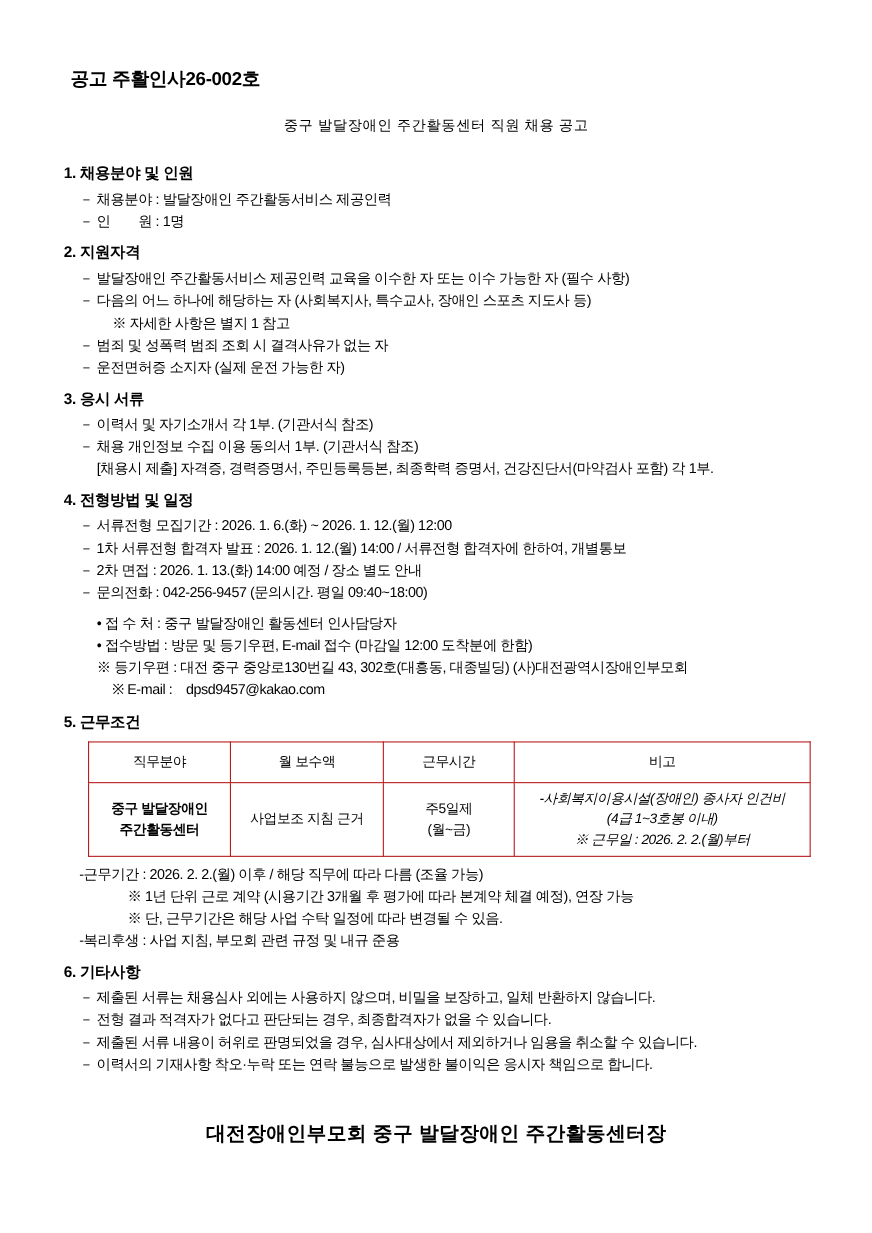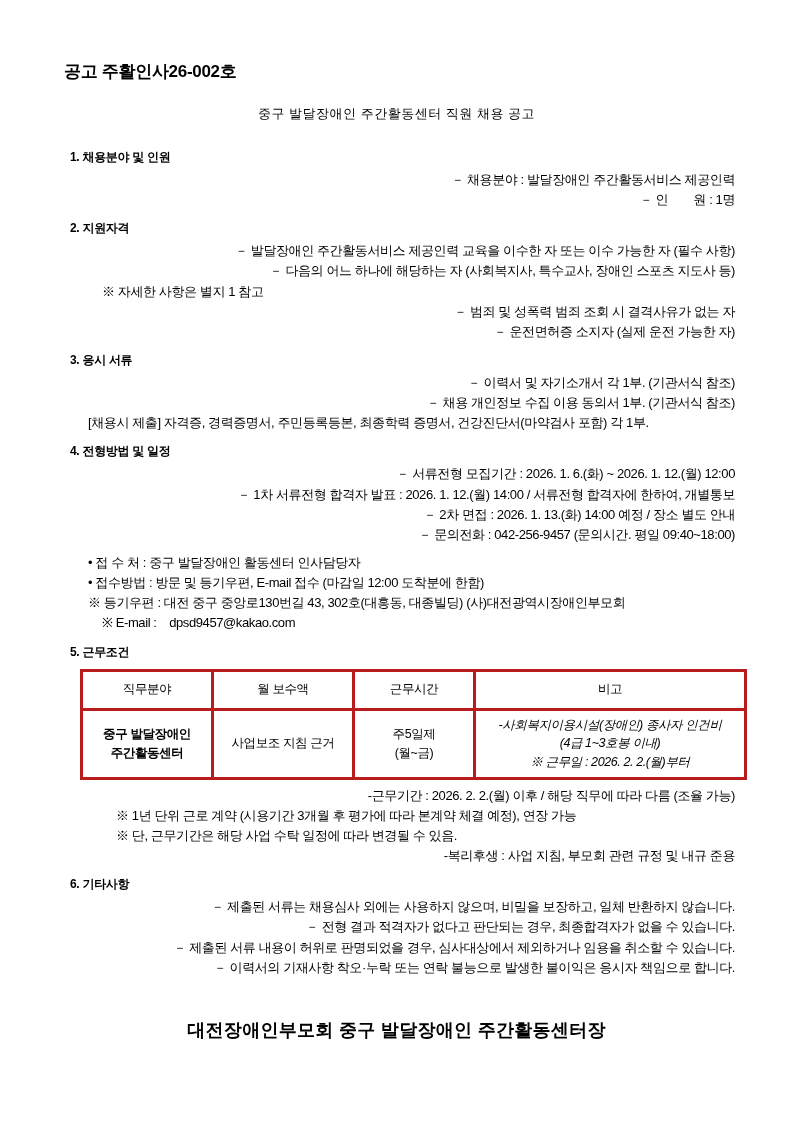--- a/index.html
+++ b/index.html
@@ -31,45 +31,45 @@
     text-align: center;
     font-size: 13px;
     font-weight: normal;
     letter-spacing: 0.5px;
     margin: 0 0 26px 0;
   }
   .section {
     margin-bottom: 10px;
   }
   .section-head {
-    font-size: 12px;
+    font-size: 14px;
     font-weight: bold;
     letter-spacing: -0.3px;
-    margin: 0 0 4px 12px;
+    margin: 0 0 4px 0;
   }
   .line {
     font-size: 13px;
     letter-spacing: -0.4px;
     line-height: 1.55;
     white-space: pre;
   }
-  .ind-1 { padding-left: 14px; text-align: right; }
+  .ind-1 { padding-left: 14px; }
   .ind-2 { padding-left: 30px; }
   .ind-3 { padding-left: 44px; }
   .ind-4 { padding-left: 58px; }
   .gap { height: 8px; }
 
   table.cond {
     border-collapse: collapse;
     width: 620px;
     margin: 8px 0 6px 22px;
     table-layout: fixed;
   }
   table.cond th, table.cond td {
-    border: 3px solid #b91c1c;
+    border: 1px solid #b91c1c;
     font-size: 12.5px;
     letter-spacing: -0.4px;
     text-align: center;
     padding: 5px 4px;
     line-height: 1.5;
     vertical-align: middle;
   }
   table.cond th {
     font-weight: normal;
     height: 26px;

